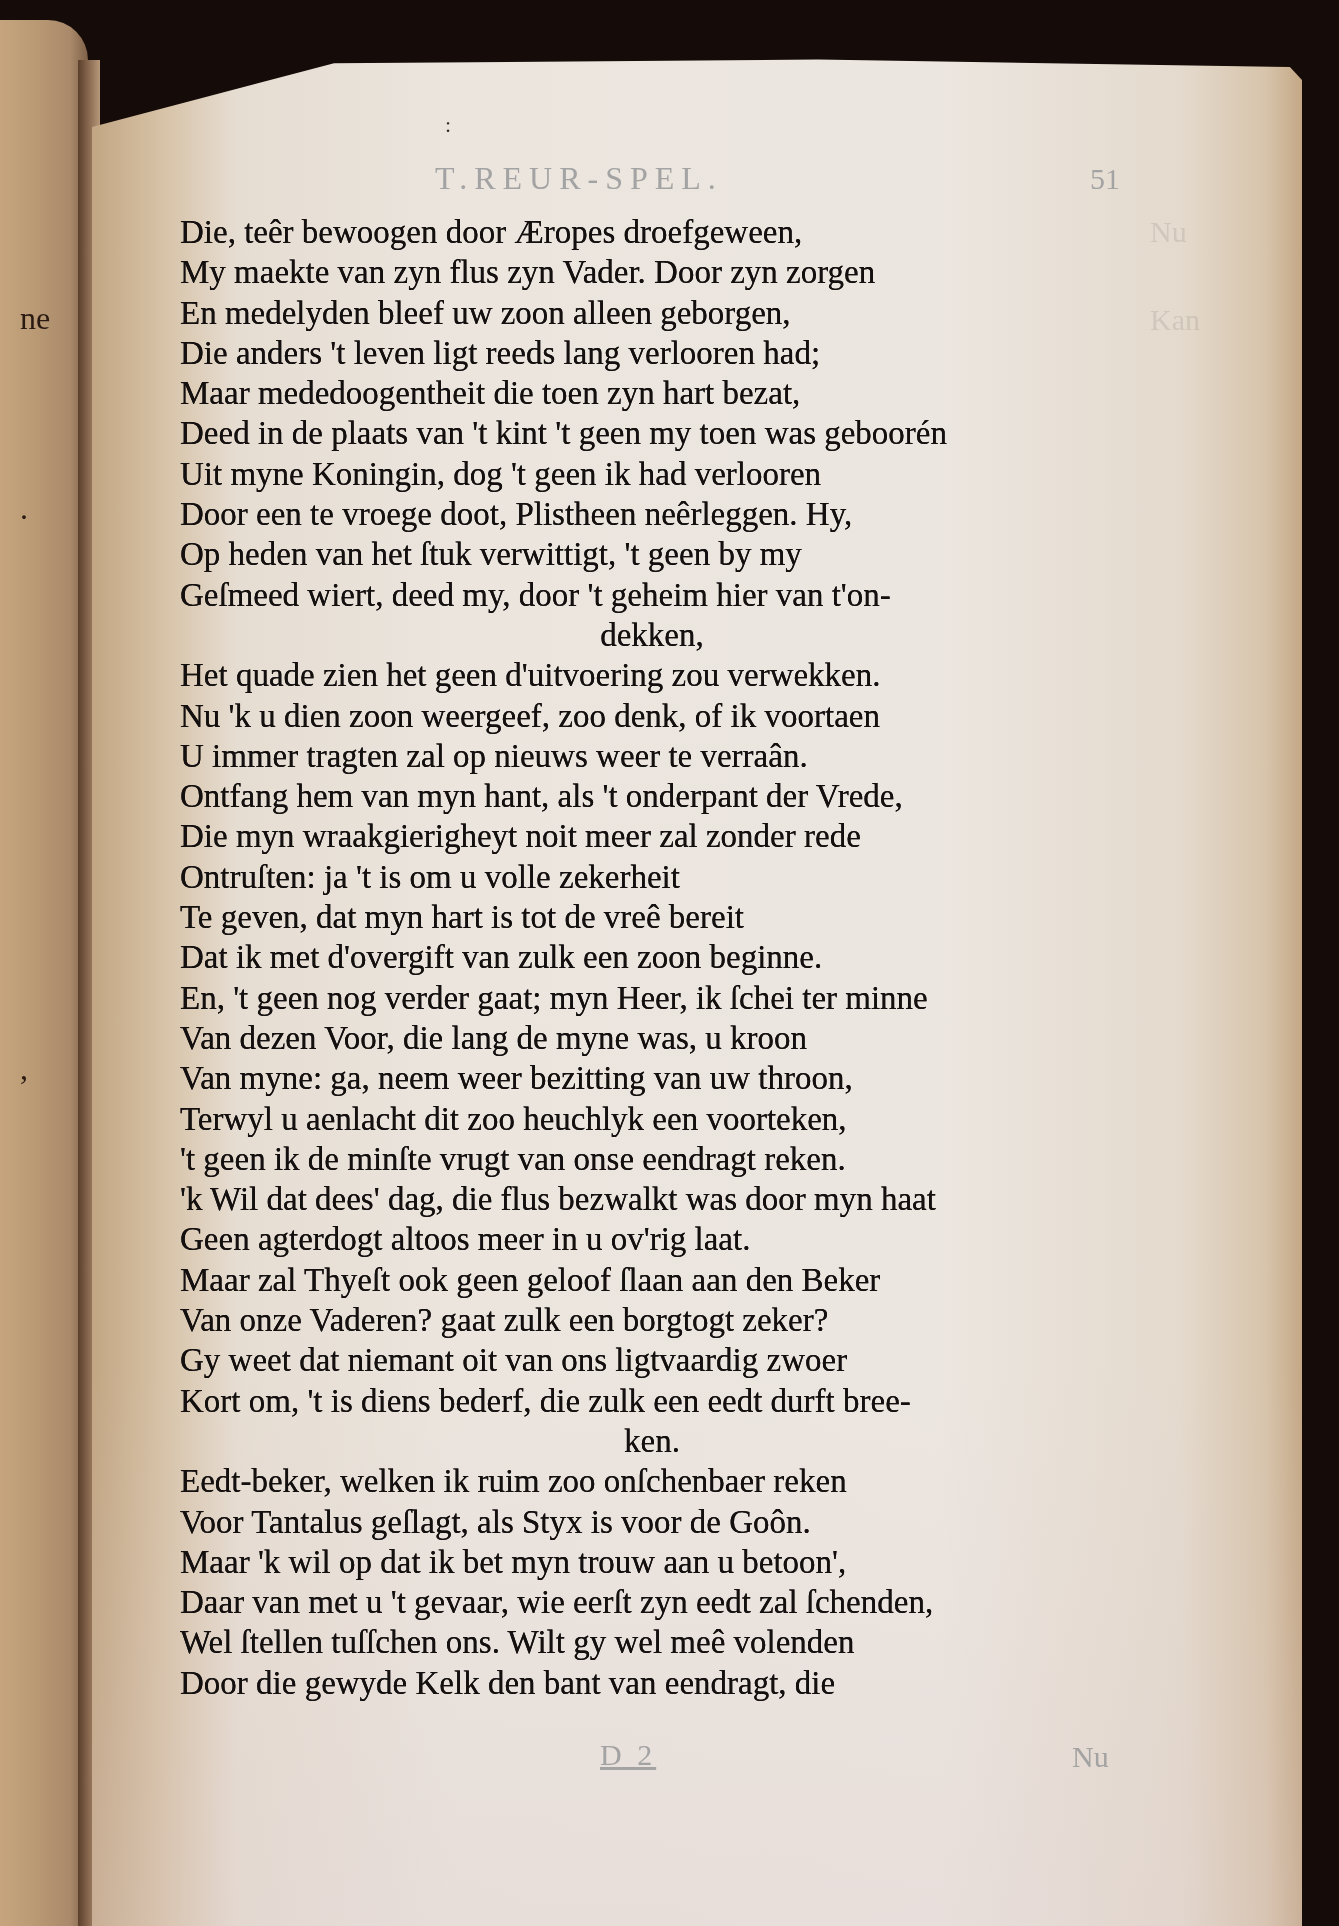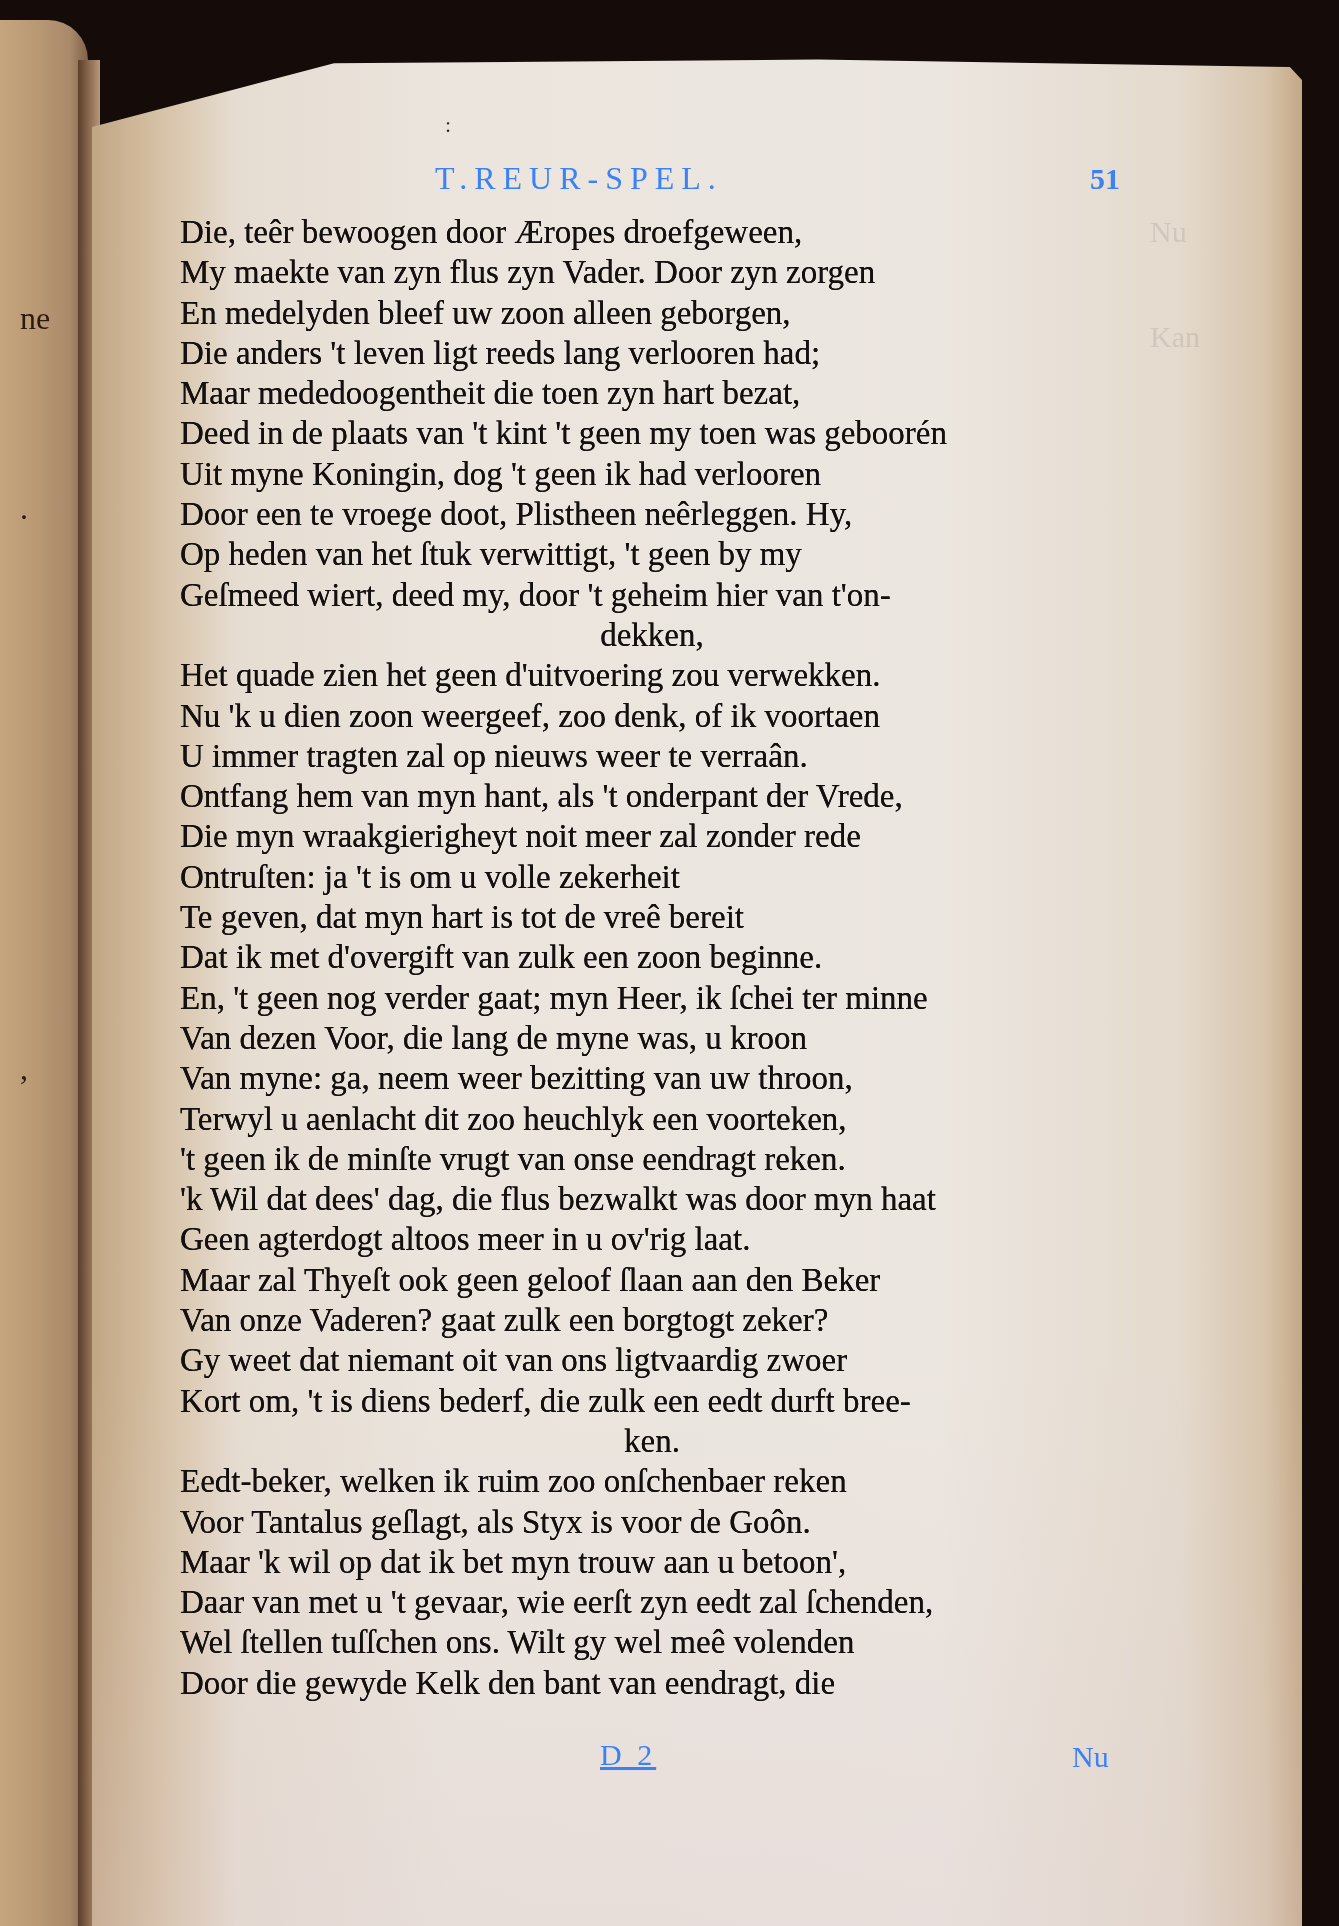--- a/index.html
+++ b/index.html
@@ -48,37 +48,37 @@
   }
   .page::after {
     content: "";
     position: absolute; inset: 0;
     background: linear-gradient(180deg, rgba(255,255,255,0) 70%, rgba(220,200,205,0.25) 100%);
     pointer-events: none;
   }
   .text {
     position: absolute;
     font-family: "Liberation Serif", serif;
-    color: #3b82f6;
+    color: #a3a3a3;
     white-space: nowrap;
   }
   .running-head {
     left: 435px; top: 160px;
     font-size: 32px;
     letter-spacing: 7px;
   }
   .colon-mark {
     left: 445px; top: 112px;
     font-size: 22px;
     color: #3a2e2a;
   }
   .page-number {
     left: 1090px; top: 162px;
     font-size: 30px;
-    font-weight: bold;
+    font-weight: normal;
   }
   .lines {
     position: absolute;
     left: 180px; top: 212px;
     width: 960px;
   }
   .line {
     font-family: Liberation Serif, serif;
     font-size: 33px;
     line-height: 40.3px;
@@ -117,21 +117,21 @@
   <div class="left-page">
     <span class="glyph" style="top:280px">ne</span>
     <span class="glyph" style="top:470px">.</span>
     <span class="glyph" style="top:1030px">,</span>
   </div>
   <div class="gutter"></div>
 
   <div class="page"></div>
 
   <div class="ghost" style="left:1150px;top:215px">Nu</div>
-  <div class="ghost" style="left:1150px;top:320px">Kan</div>
+  <div class="ghost" style="left:1150px;top:303px">Kan</div>
 
   <div class="text colon-mark">:</div>
   <div class="text running-head">T.REUR-SPEL.</div>
   <div class="text page-number">51</div>
 
   <div class="lines" id="lines">
       <div class="line">Die, teêr bewoogen door Æropes droefgeween,</div>
       <div class="line">My maekte van zyn flus zyn Vader. Door zyn zorgen</div>
       <div class="line">En medelyden bleef uw zoon alleen geborgen,</div>
       <div class="line">Die anders 't leven ligt reeds lang verlooren had;</div>

